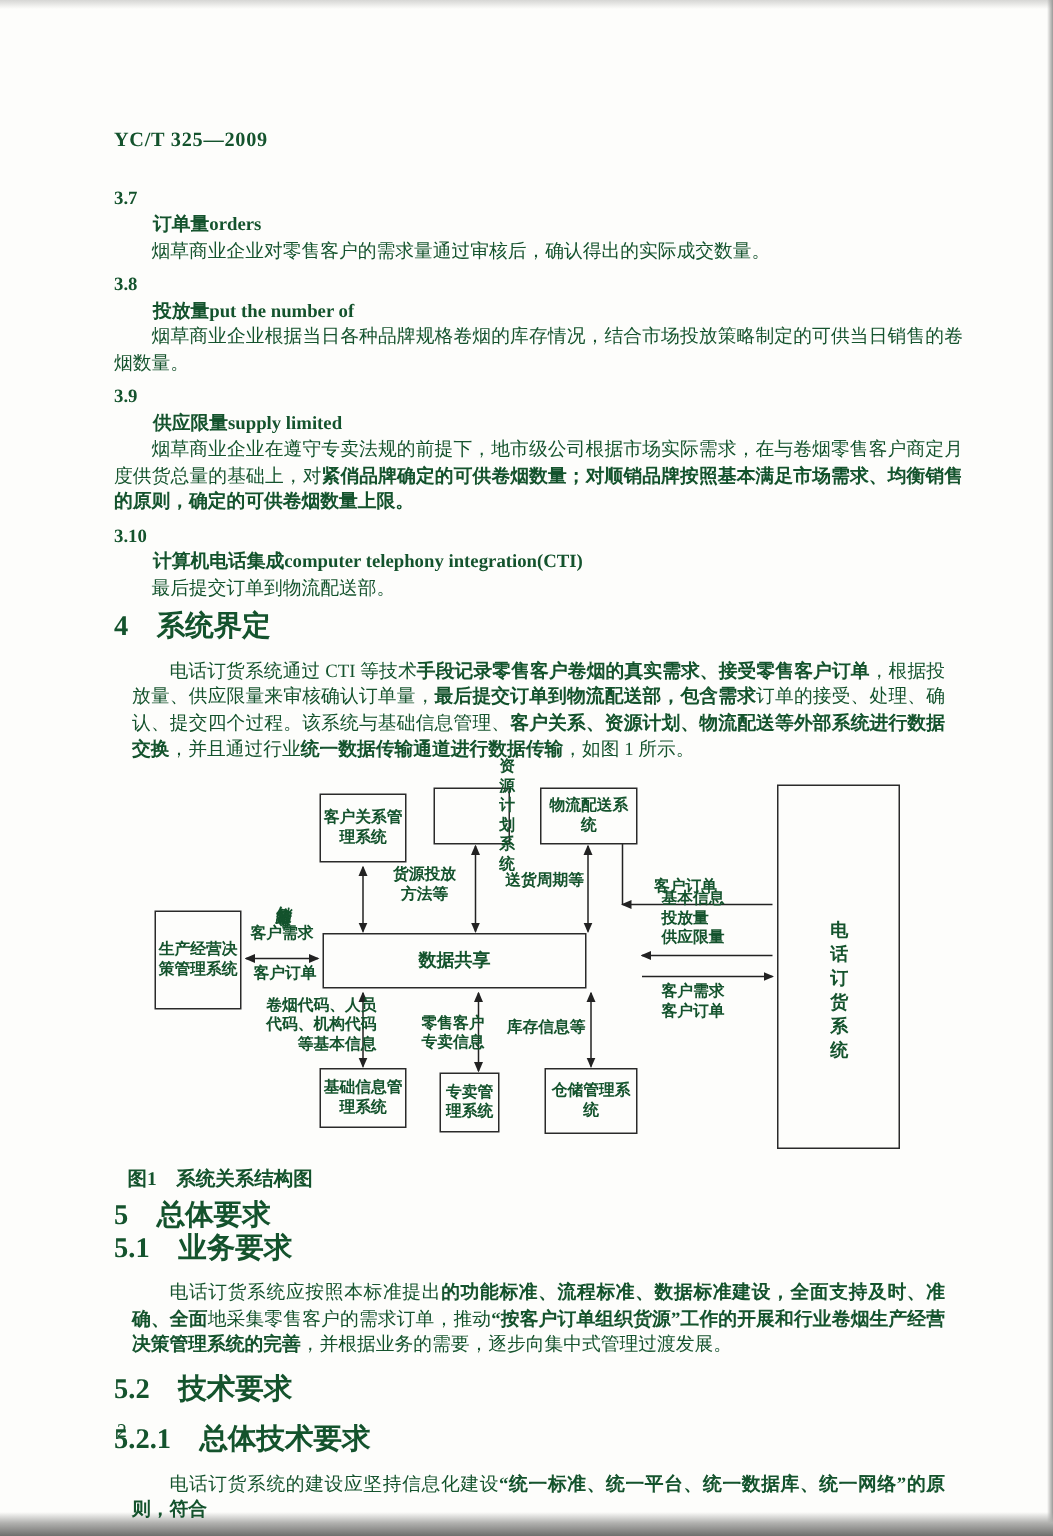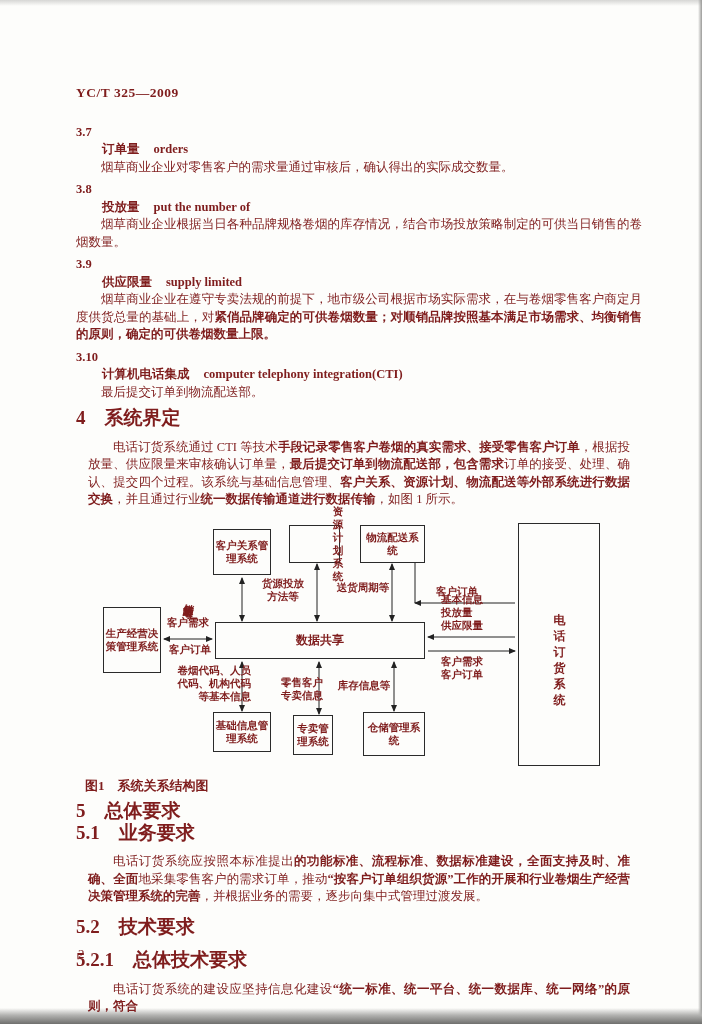--- a/index.html
+++ b/index.html
@@ -1,35 +1,35 @@
 <!DOCTYPE html>
 <html><head>
 <meta charset="utf-8">
 <style>
   * { box-sizing: border-box; }
   html,body { margin:0; padding:0; background:#ffffff; }
   body { font-family:"Liberation Serif","DejaVu Serif",serif; }
-  .page { position:relative; width:702px; height:1024px; background:#fdfdfb; overflow:hidden; color:#7f1d1d; }
+  .page { position:relative; width:702px; height:1024px; background:#fdfdfb; overflow:hidden; color:#14532d; }
 
   
   .scan-top { position:absolute; top:0; left:0; width:100%; height:6px;
               background:linear-gradient(to bottom,#d6d6d4,rgba(255,255,255,0)); }
   .scan-right { position:absolute; top:0; right:0; width:4px; height:100%;
               background:linear-gradient(to left,#9a9a98,rgba(220,220,220,0)); }
   .scan-bottom { position:absolute; left:0; bottom:0; width:100%; height:16px;
               background:linear-gradient(to bottom,rgba(170,170,168,0) 0%,#b2b2b0 45%,#6f6f6d 100%); }
 
   .content { position:absolute; left:76px; top:84px; width:566px;
              font-size:12.5px; line-height:17.5px; }
 
   .doc-code { font-weight:bold; font-size:13.5px; margin-bottom:22px; letter-spacing:.5px; }
 
   .num { font-weight:bold; margin-top:5px; }
   .term-line { font-weight:bold; margin-left:26px; }
-  .term-line .en { margin-left:14px; }
+  .term-line .en { }
   .def { margin:0; text-indent:2em; text-align:justify; }
   .b { font-weight:bold; }
 
   .sec-title { font-weight:bold; font-size:19px; margin:8px 0 4px; }
   .para { margin:12px; text-indent:2em; text-align:justify; }
 
   
   .diagram { position:relative; width:530px; height:250px; margin:6px 0 0 9px;
              font-family:"Liberation Sans","DejaVu Sans",sans-serif; }
   .diagram svg.arrows { position:absolute; left:0; top:0; }
@@ -117,21 +117,21 @@
         <line x1="343" y1="130" x2="430" y2="130" stroke="#222" stroke-width="1" marker-end="url(#ah-e)"></line>
         <line x1="330" y1="82" x2="330" y2="41" stroke="#222" stroke-width="1"></line>
         <line x1="330" y1="82" x2="430" y2="82" stroke="#222" stroke-width="1" marker-start="url(#ah-s)"></line>
       </svg>
 
       <div class="dbox" style="left:128px;top:8px;width:58px;height:46px;">客户关系管理系统</div>
       <div class="dbox" style="left:204px;top:4px;width:48px;height:38px;padding-left:48px;">资源计划系统</div>
       <div class="dbox" style="left:275px;top:4px;width:65px;height:38px;">物流配送系统</div>
       <div class="dbox phone" style="left:433px;top:2px;width:82px;height:243px;">电话订货系统</div>
       <div class="dbox" style="left:18px;top:86px;width:58px;height:66px;">生产经营决策管理系统</div>
-      <div class="dbox share" style="left:130px;top:101px;width:210px;height:37px;">数据共享</div>
+      <div class="dbox share" style="left:130px;top:101px;width:176px;height:37px;">数据共享</div>
       <div class="dbox" style="left:128px;top:191px;width:58px;height:40px;">基础信息管理系统</div>
       <div class="dbox" style="left:208px;top:194px;width:40px;height:40px;">专卖管理系统</div>
       <div class="dbox" style="left:278px;top:191px;width:62px;height:44px;">仓储管理系统</div>
 
       <div class="dlabel tilt" style="left:100px;top:46px;height:62px;">销售策略等</div>
       <div class="dlabel" style="left:170px;top:56px;width:56px;">货源投放
 方法等</div>
       <div class="dlabel" style="left:250px;top:60px;width:56px;">送货周期等</div>
       <div class="dlabel" style="left:348px;top:64px;width:48px;">客户订单</div>
       <div class="dlabel" style="left:79px;top:95px;width:48px;">客户需求</div>

